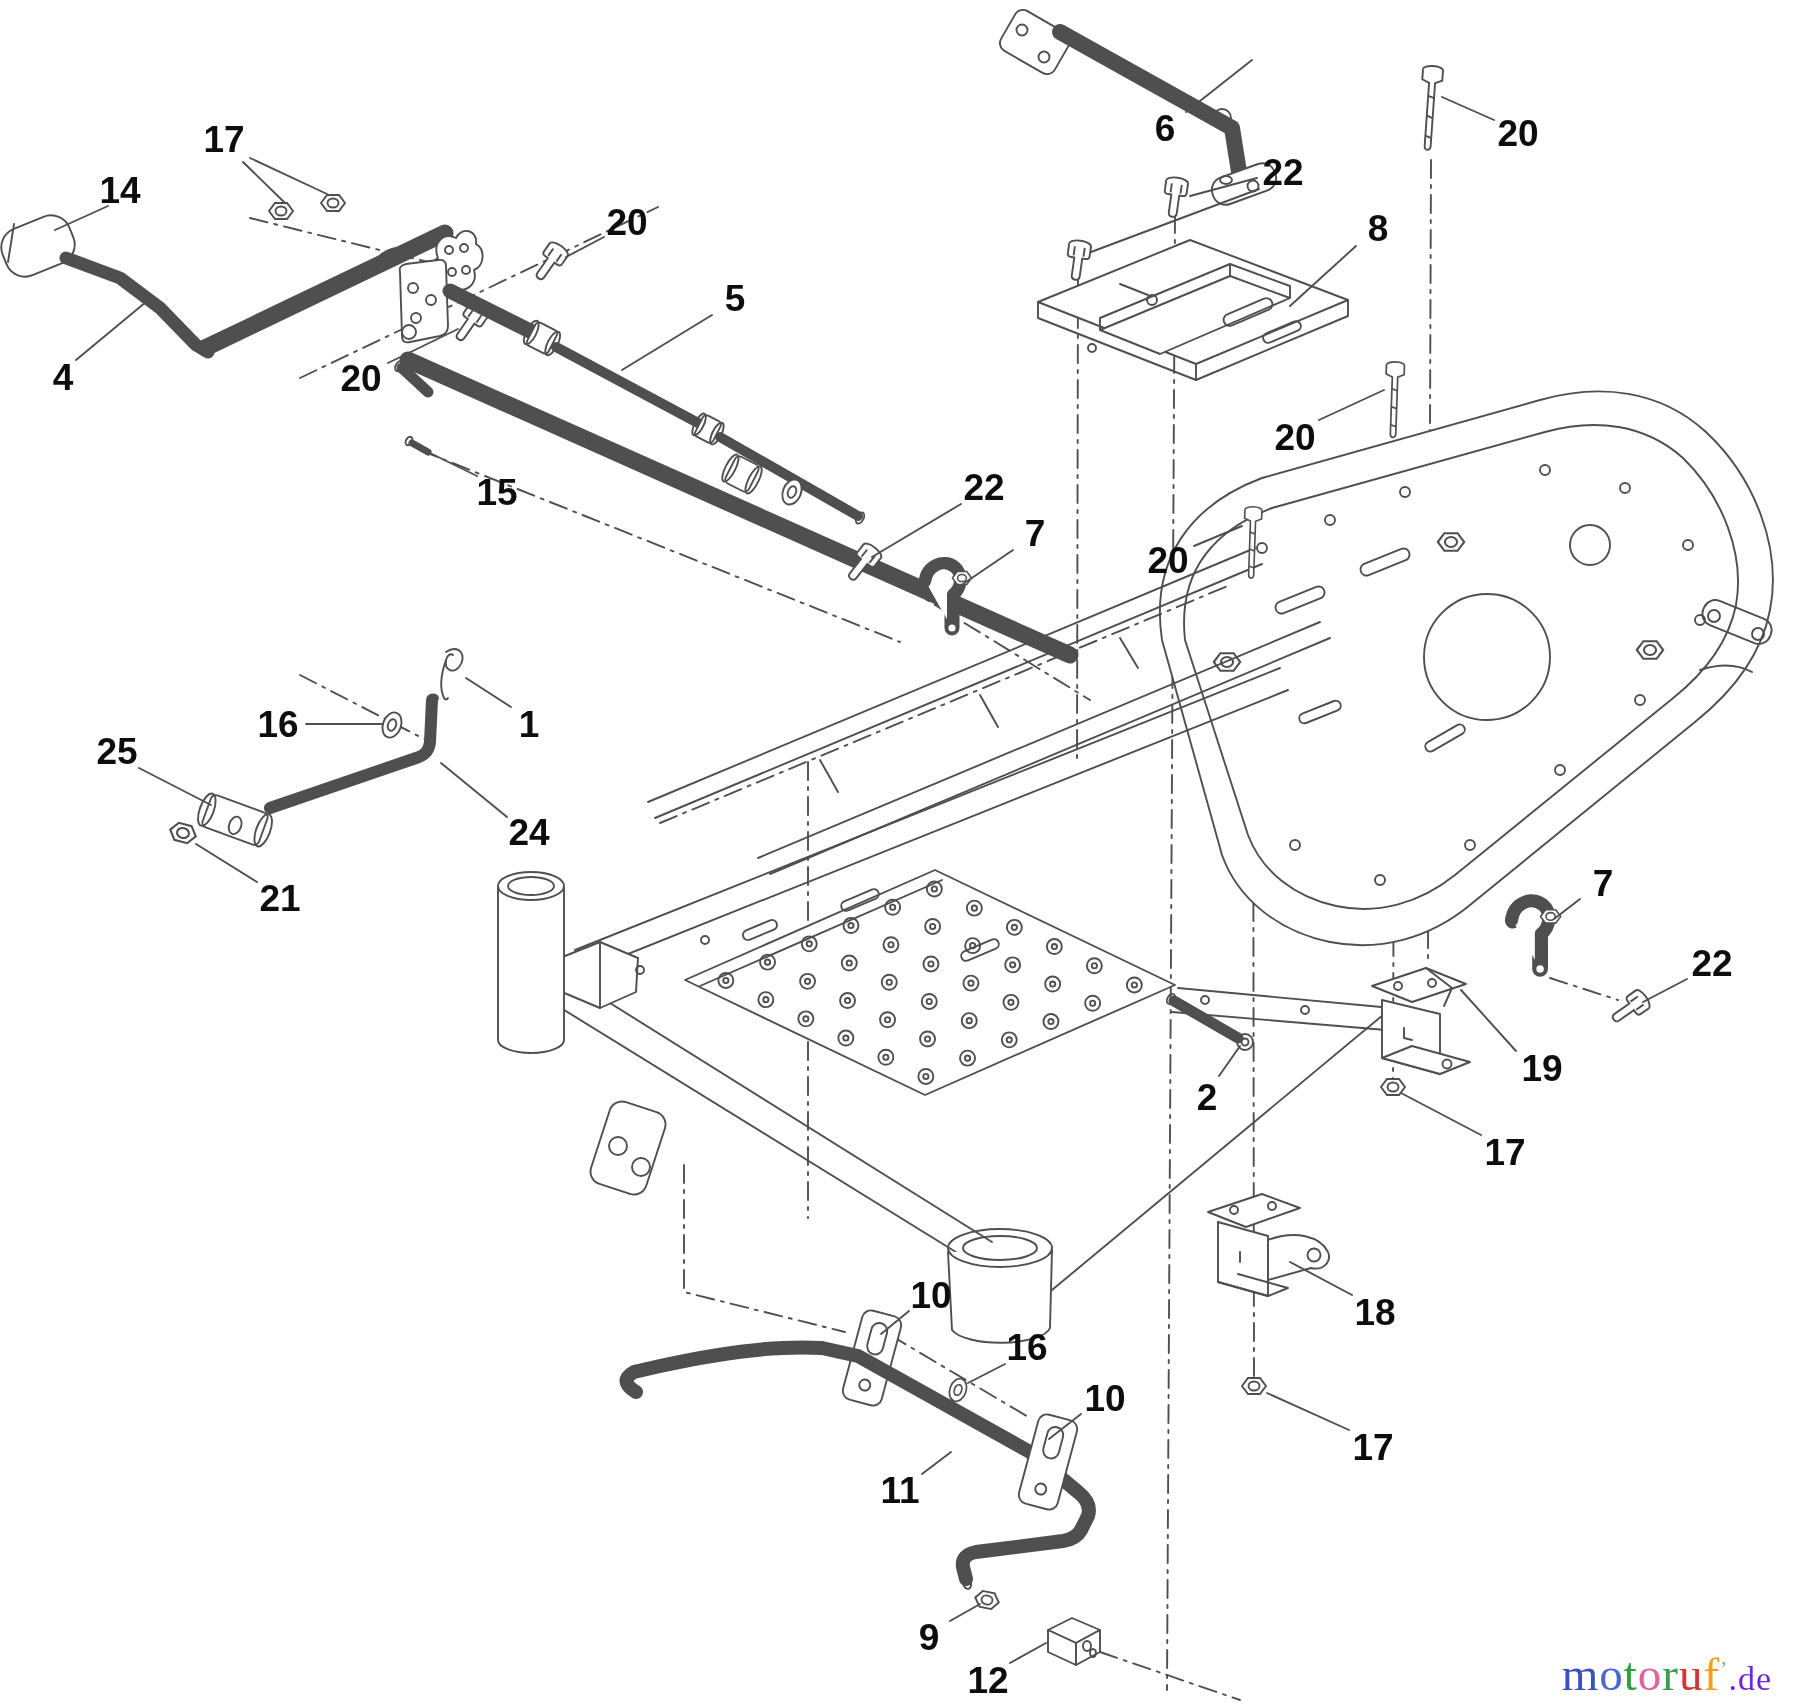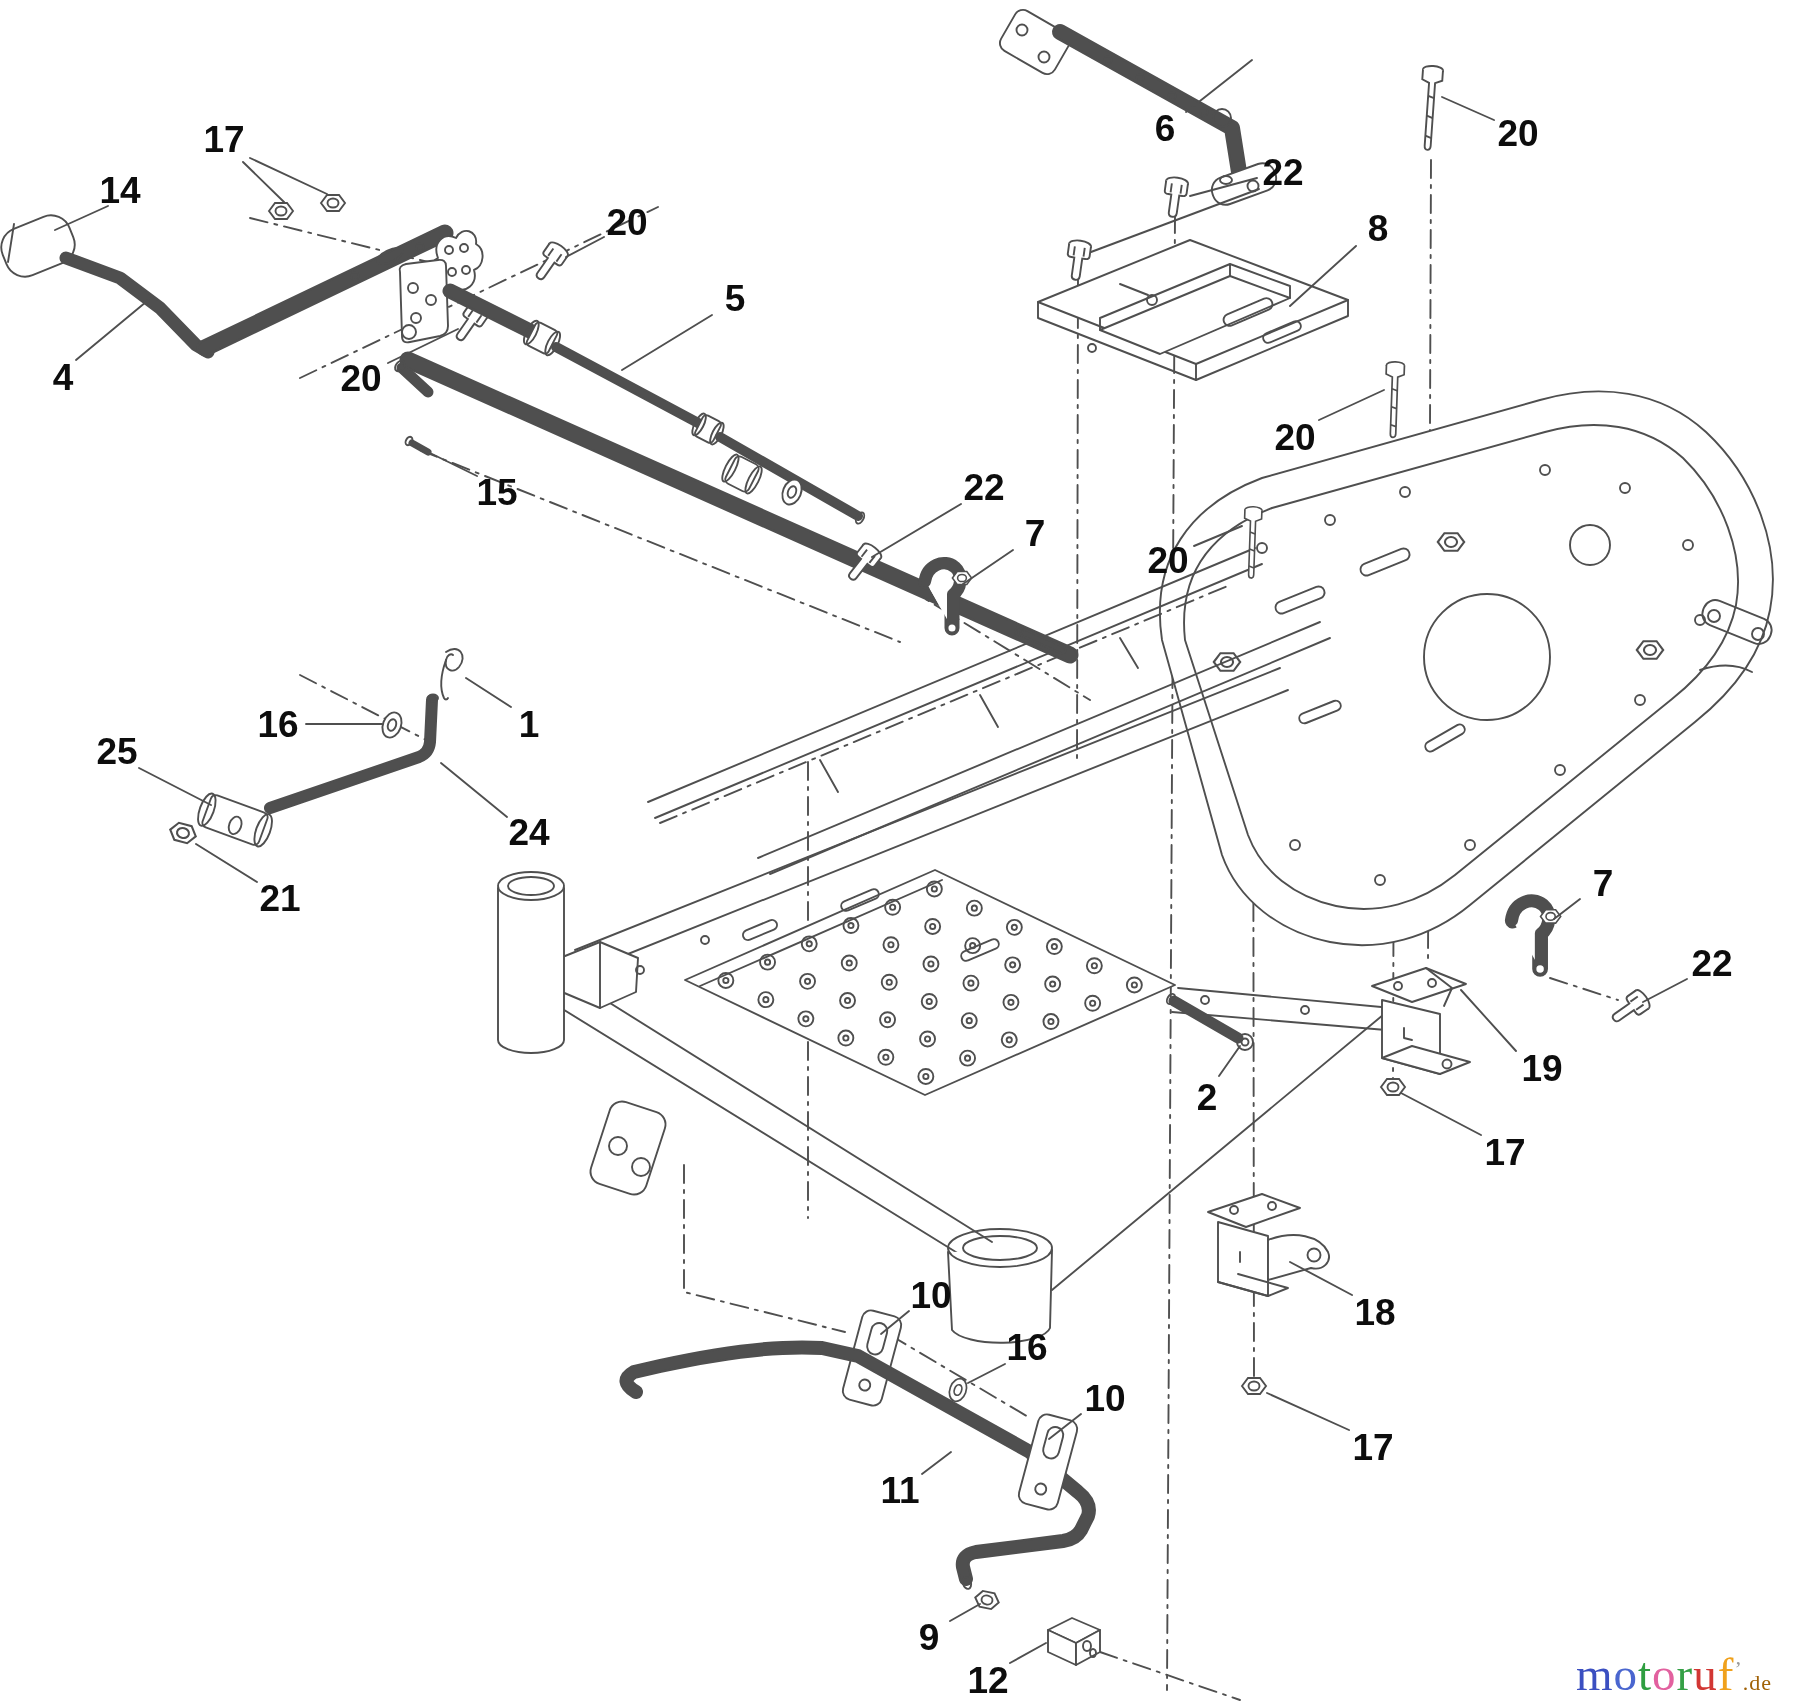--- a/index.html
+++ b/index.html
@@ -18,21 +18,21 @@
   .dashdot{stroke:var(--dash);stroke-width:1.6;stroke-dasharray:18 7 3 7;fill:none;}
   .thin{stroke-width:1.3;}
   .callout-line{stroke:var(--leader);stroke-width:3.2;}
   .callout-text{fill:var(--label);font-family:"Liberation Sans",sans-serif;
     font-size:37px;font-weight:700;text-anchor:middle;stroke:none;}
   #defs *{fill:#ffffff;stroke:var(--line);stroke-width:1.9;}
   
   .watermark{position:absolute;right:8px;bottom:6px;font-family:"Liberation Serif",serif;
     font-size:47px;letter-spacing:1px;user-select:none;white-space:nowrap;}
   .watermark .tick{font-size:22px;vertical-align:14px;color:#9a9a9a;}
-  .watermark .suffix{font-size:22px;color:#a16207;}
+  .watermark .suffix{font-size:34px;color:#6d28d9;}
 </style>
 </head>
 <body>
 
 <div class="stage">
 <svg id="diagram" width="1800" height="1707" viewBox="0 0 1800 1707">
   <defs>
     <g id="defs">
       <g id="bolt-sm">
         <ellipse cx="0" cy="-15" rx="11" ry="4.5"></ellipse>

